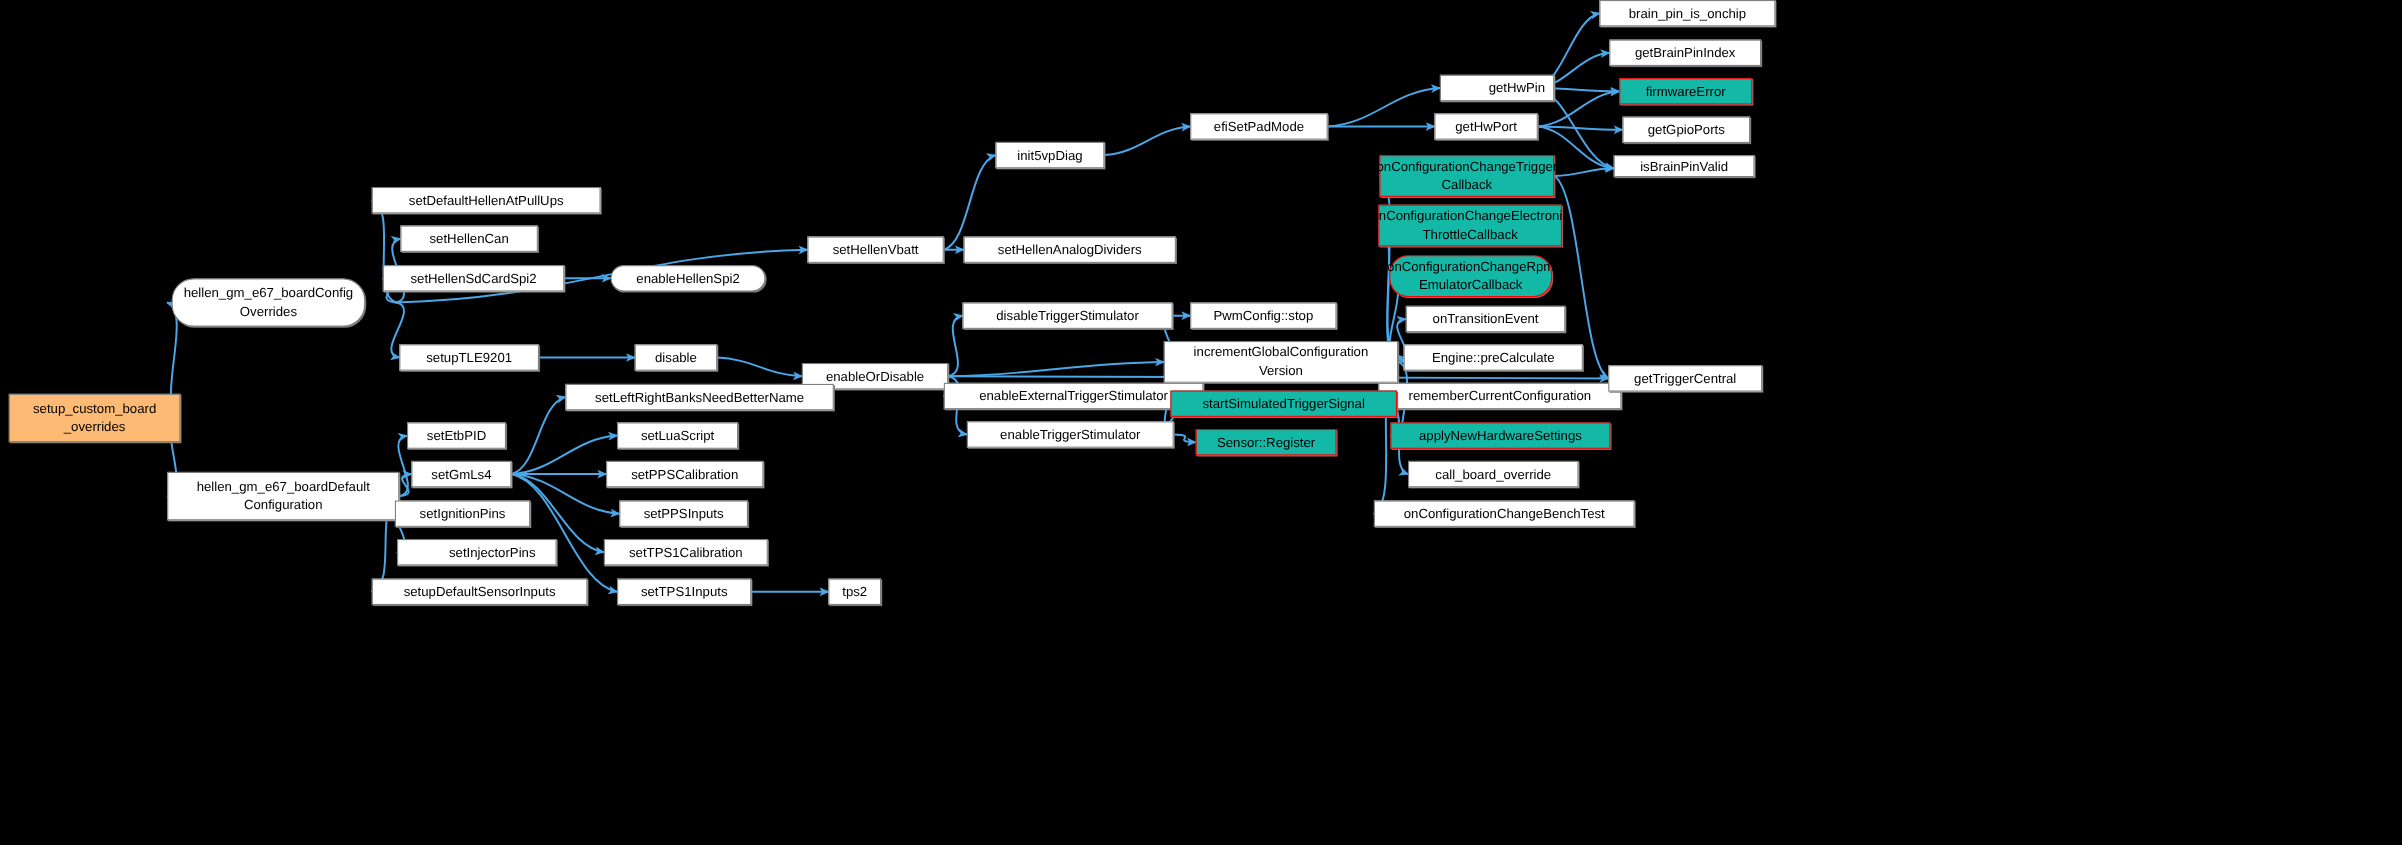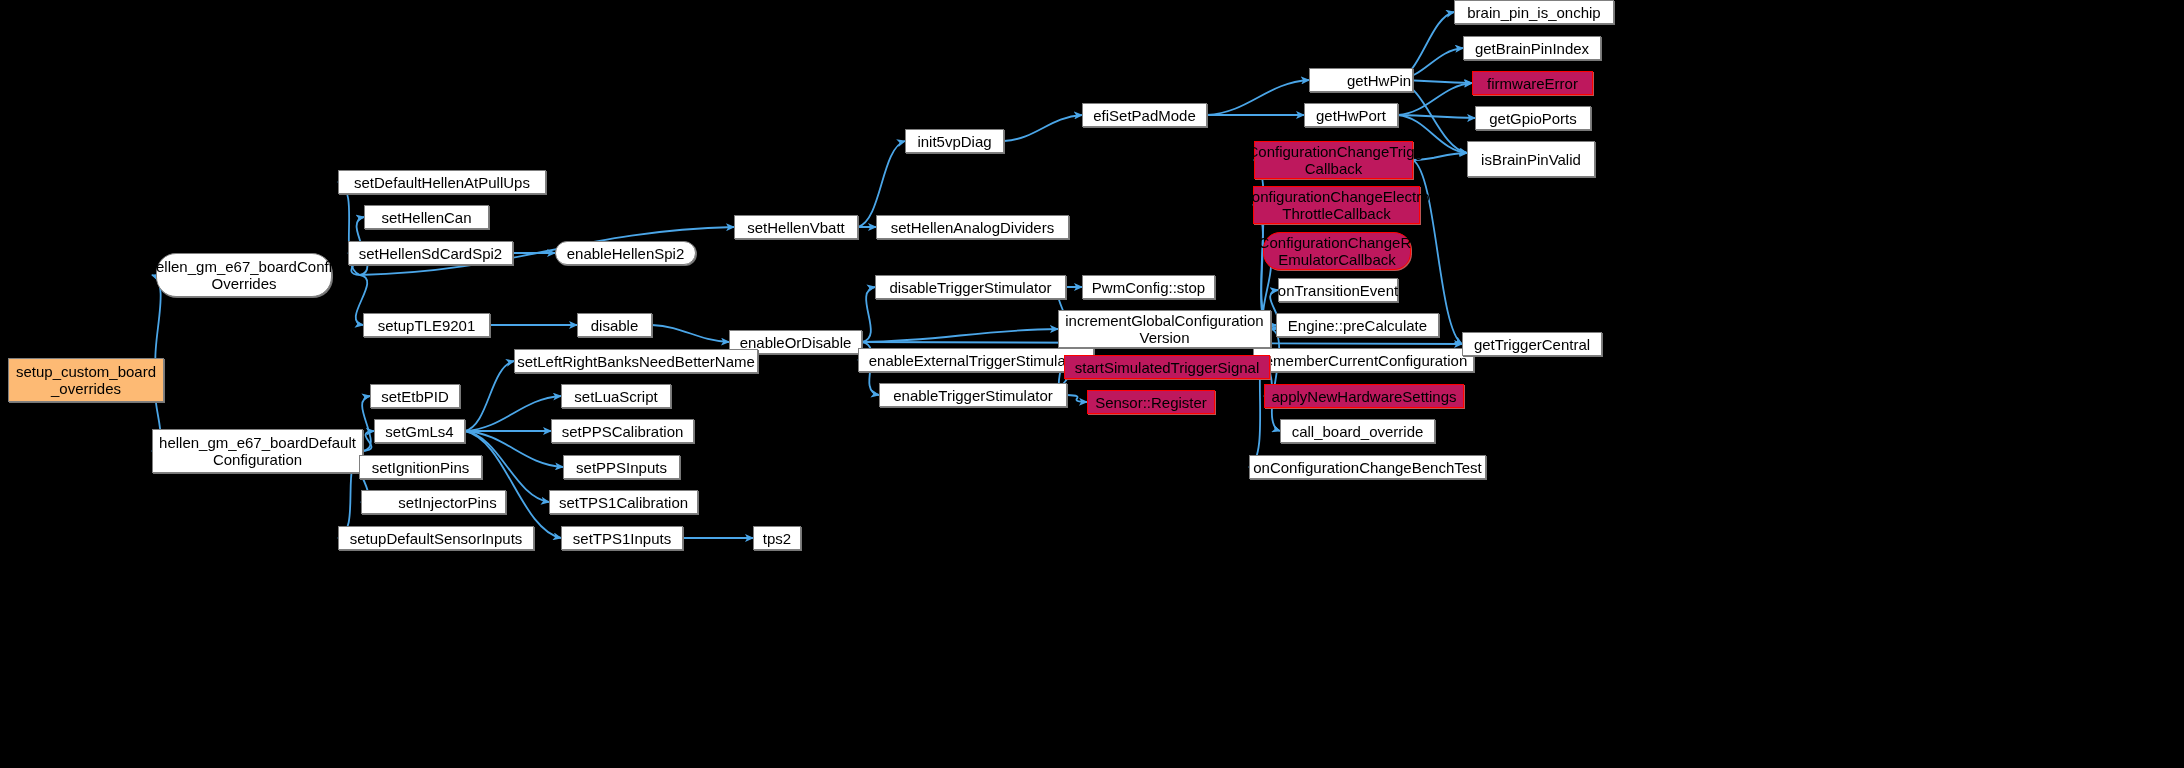--- a/index.html
+++ b/index.html
@@ -13,30 +13,30 @@
   }
   svg#edges{position:absolute;left:0;top:0;width:2184px;height:768px;}
   .node{
     position:absolute;
     box-sizing:border-box;
     display:flex;align-items:center;justify-content:center;
     text-align:center;
     background:#ffffff;
     border:1px solid #808080;
     color:#000;
-    font-size:15px;
+    font-size:12px;
     line-height:17px;
     letter-spacing:0px;
     white-space:pre-line;
     padding:1px 4px;
     box-shadow:1px 1px 0 0 #777;
     z-index:2;
   }
   .node.red{
-    background:#be185d;
+    background:#14b8a6;
     border:1px solid #ff0000;
     box-shadow:1px 1px 0 0 #bb5555;
   }
   .node.root{
     background:#fdba74;
     border:1px solid #808080;
   }
 </style>
 </head>
 <body>
@@ -125,32 +125,32 @@
       <div class="node" style="left: 734px; top: 215px; width: 124px; height: 24px;">setHellenVbatt</div>
       <div class="node" style="left: 876px; top: 215px; width: 193px; height: 24px;">setHellenAnalogDividers</div>
       <div class="node" style="left: 905px; top: 129px; width: 99px; height: 24px;">init5vpDiag</div>
       <div class="node" style="left: 1082px; top: 103px; width: 125px; height: 24px;">efiSetPadMode</div>
       <div class="node" style="left: 1309px; top: 68px; width: 104px; height: 24px; padding-left: 40px;">getHwPin</div>
       <div class="node" style="left: 1304px; top: 103px; width: 94px; height: 24px;">getHwPort</div>
       <div class="node" style="left: 1454px; top: 0px; width: 160px; height: 24px;">brain_pin_is_onchip</div>
       <div class="node" style="left: 1463px; top: 36px; width: 138px; height: 24px;">getBrainPinIndex</div>
       <div class="node red" style="left: 1472px; top: 71px; width: 121px; height: 24px;">firmwareError</div>
       <div class="node" style="left: 1475px; top: 106px; width: 116px; height: 24px;">getGpioPorts</div>
-      <div class="node" style="left: 1467px; top: 141px; width: 128px; height: 36px;">isBrainPinValid</div>
+      <div class="node" style="left: 1467px; top: 141px; width: 128px; height: 20px;">isBrainPinValid</div>
       <div class="node red" style="left: 1254px; top: 141px; width: 159px; height: 38px;">onConfigurationChangeTrigger
 Callback</div>
       <div class="node red" style="left: 1253px; top: 186px; width: 167px; height: 38px;">onConfigurationChangeElectronic
 ThrottleCallback</div>
       <div class="node red" style="left: 1263px; top: 232px; width: 148px; height: 38px; border-radius: 17px;">onConfigurationChangeRpm
 EmulatorCallback</div>
       <div class="node" style="left: 875px; top: 275px; width: 191px; height: 24px;">disableTriggerStimulator</div>
       <div class="node" style="left: 1082px; top: 275px; width: 133px; height: 24px;">PwmConfig::stop</div>
       <div class="node" style="left: 1058px; top: 310px; width: 213px; height: 38px;">incrementGlobalConfiguration
 Version</div>
-      <div class="node" style="left: 1278px; top: 278px; width: 120px; height: 24px;">onTransitionEvent</div>
+      <div class="node" style="left: 1278px; top: 278px; width: 145px; height: 24px;">onTransitionEvent</div>
       <div class="node" style="left: 1276px; top: 313px; width: 163px; height: 24px;">Engine::preCalculate</div>
       <div class="node" style="left: 1253px; top: 348px; width: 221px; height: 24px;">rememberCurrentConfiguration</div>
       <div class="node red" style="left: 1264px; top: 384px; width: 200px; height: 24px;">applyNewHardwareSettings</div>
       <div class="node" style="left: 1280px; top: 419px; width: 155px; height: 24px;">call_board_override</div>
       <div class="node" style="left: 1249px; top: 455px; width: 237px; height: 24px;">onConfigurationChangeBenchTest</div>
       <div class="node" style="left: 1462px; top: 332px; width: 140px; height: 24px;">getTriggerCentral</div>
       <div class="node" style="left: 858px; top: 348px; width: 236px; height: 24px;">enableExternalTriggerStimulator</div>
       <div class="node red" style="left: 1064px; top: 355px; width: 206px; height: 24px;">startSimulatedTriggerSignal</div>
       <div class="node" style="left: 879px; top: 383px; width: 188px; height: 24px;">enableTriggerStimulator</div>
       <div class="node red" style="left: 1087px; top: 390px; width: 128px; height: 24px;">Sensor::Register</div>

